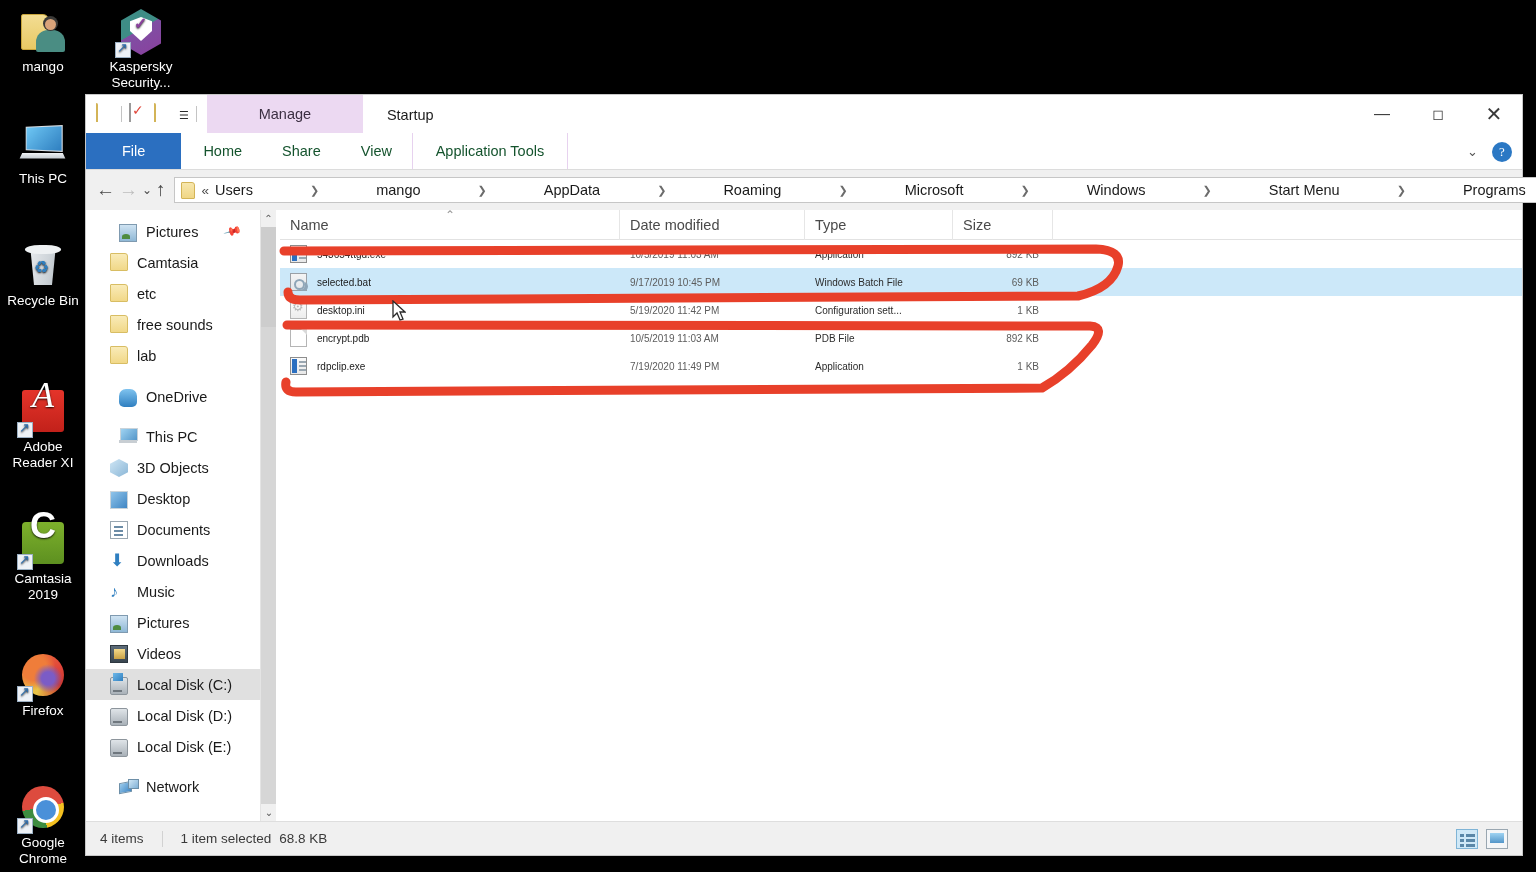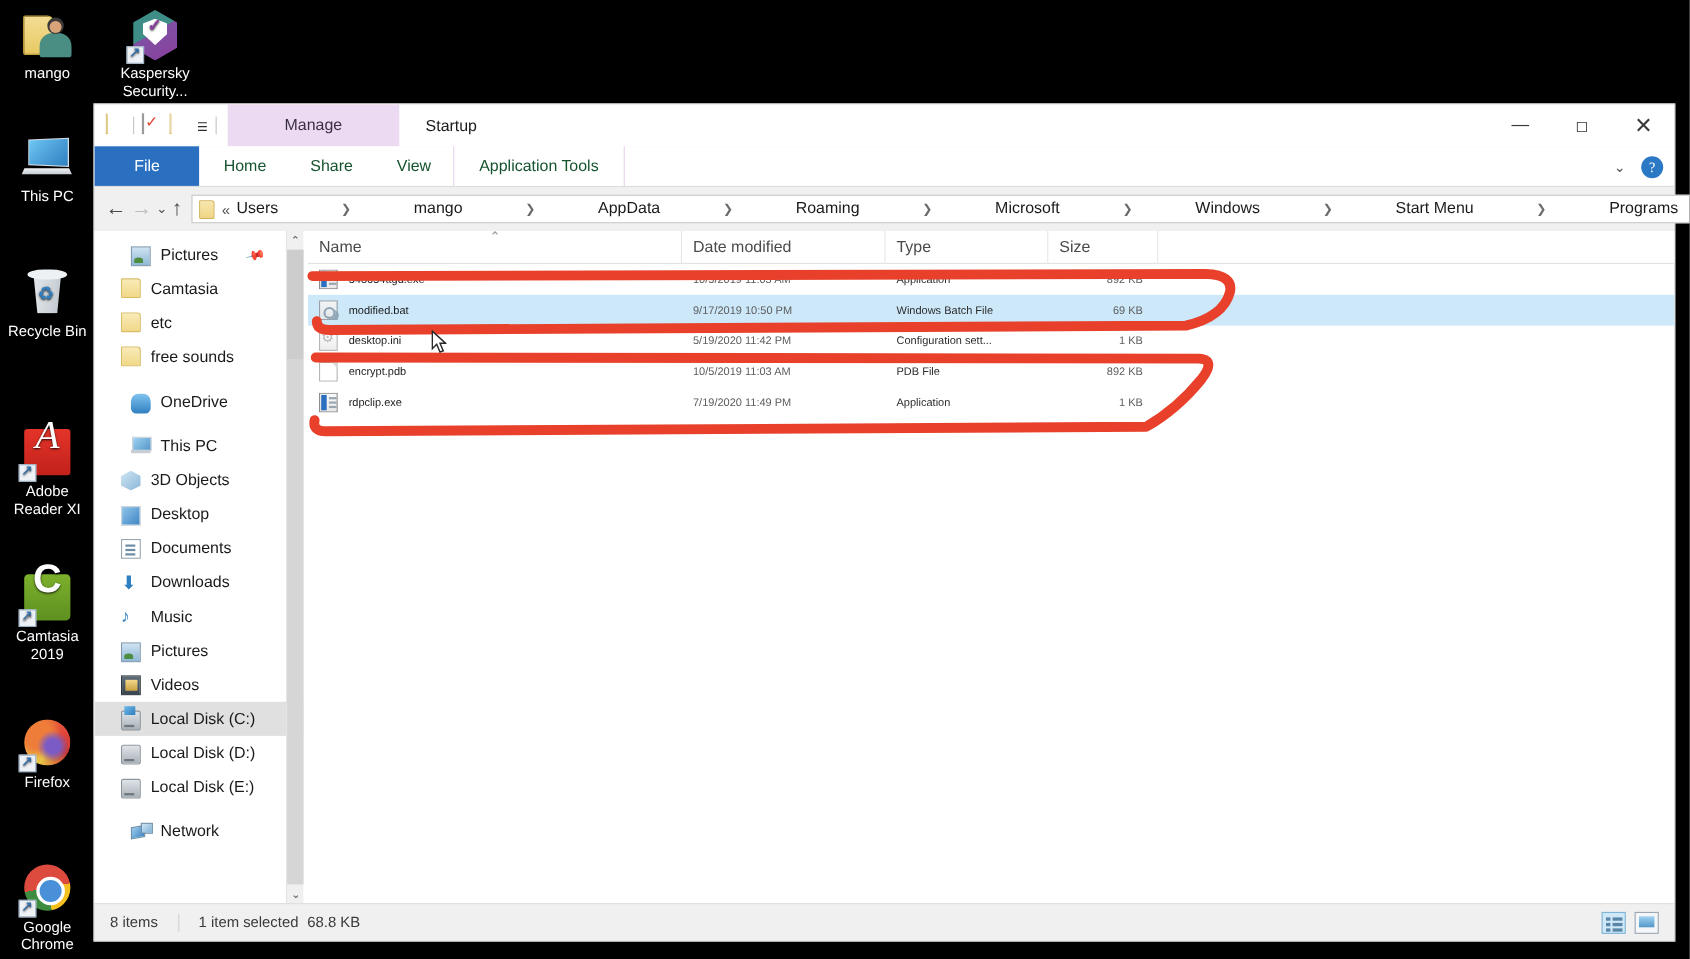--- a/index.html
+++ b/index.html
@@ -674,20 +674,24 @@
         <span>Camtasia</span>
       </div>
       <div class="nav-item indent2">
         <span class="ni-ico nf-folder"></span>
         <span>etc</span>
       </div>
       <div class="nav-item indent2">
         <span class="ni-ico nf-folder"></span>
         <span>free sounds</span>
       </div>
+      <div class="nav-item indent2">
+        <span class="ni-ico nf-folder"></span>
+        <span>lab</span>
+      </div>
 
       <div class="nav-item indent1" style="margin-top:10px">
         <span class="ni-ico nf-onedrive"></span>
         <span>OneDrive</span>
       </div>
 
       <div class="nav-item indent1" style="margin-top:9px">
         <span class="ni-ico nf-pc"></span>
         <span>This PC</span>
       </div>
@@ -764,23 +768,23 @@
             <span>543654ttgd.exe</span>
           </div>
           <div class="cell c-date">10/5/2019 11:03 AM</div>
           <div class="cell c-type">Application</div>
           <div class="cell c-size">892 KB</div>
         </div>
 
         <div class="frow sel">
           <div class="cell c-name">
             <span class="fi fi-bat"></span>
-            <span>modified.bat</span>
+            <span>selected.bat</span>
           </div>
-          <div class="cell c-date">9/17/2019 10:50 PM</div>
+          <div class="cell c-date">9/17/2019 10:45 PM</div>
           <div class="cell c-type">Windows Batch File</div>
           <div class="cell c-size">69 KB</div>
         </div>
 
         <div class="frow">
           <div class="cell c-name">
             <span class="fi fi-ini"></span>
             <span>desktop.ini</span>
           </div>
           <div class="cell c-date">5/19/2020 11:42 PM</div>
@@ -806,21 +810,21 @@
           <div class="cell c-date">7/19/2020 11:49 PM</div>
           <div class="cell c-type">Application</div>
           <div class="cell c-size">1 KB</div>
         </div>
 
       </div>
     </div>
   </div>
 
   <div class="statusbar">
-    <span class="st-item">8 items</span>
+    <span class="st-item">4 items</span>
     <span class="st-sep"></span>
     <span class="st-item">1 item selected</span>
     <span class="st-item" style="margin-left:8px">68.8 KB</span>
     <div class="viewtoggles">
       <span class="vt vt-details active"></span>
       <span class="vt vt-tiles"></span>
     </div>
   </div>
 </div>
 

